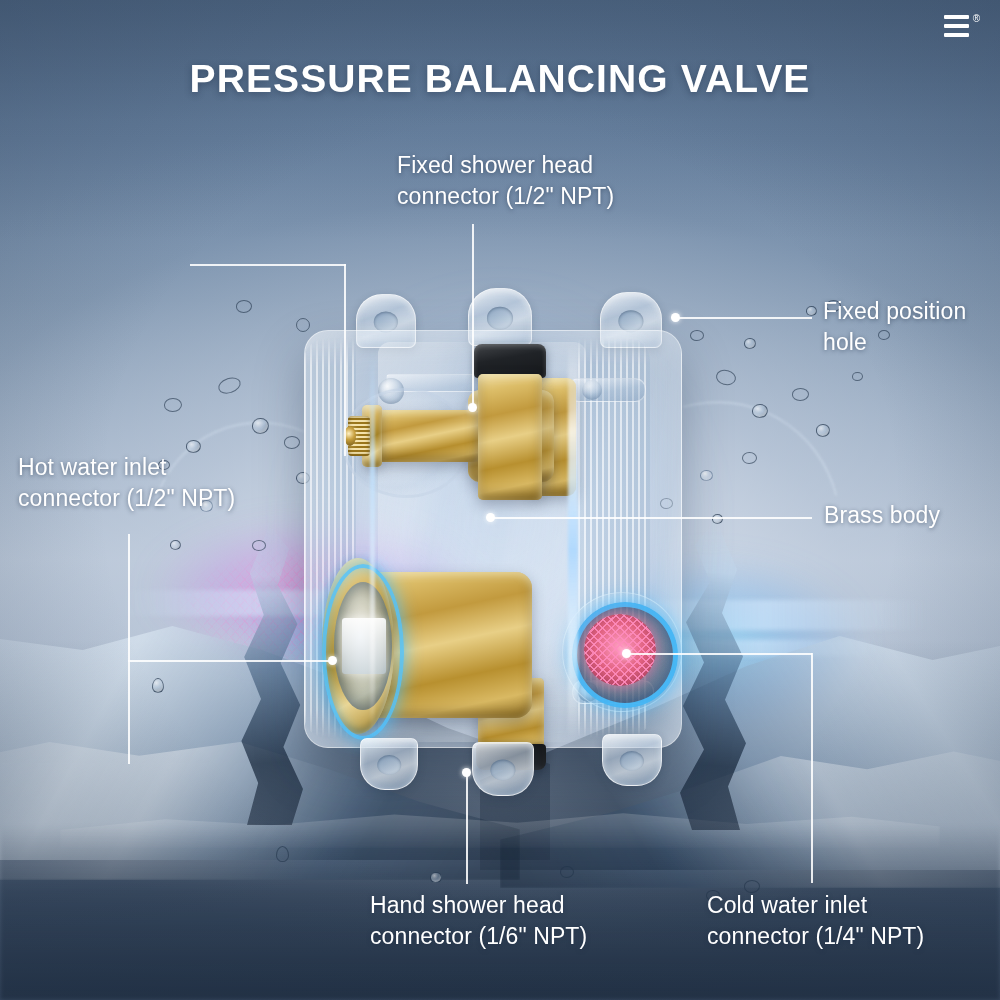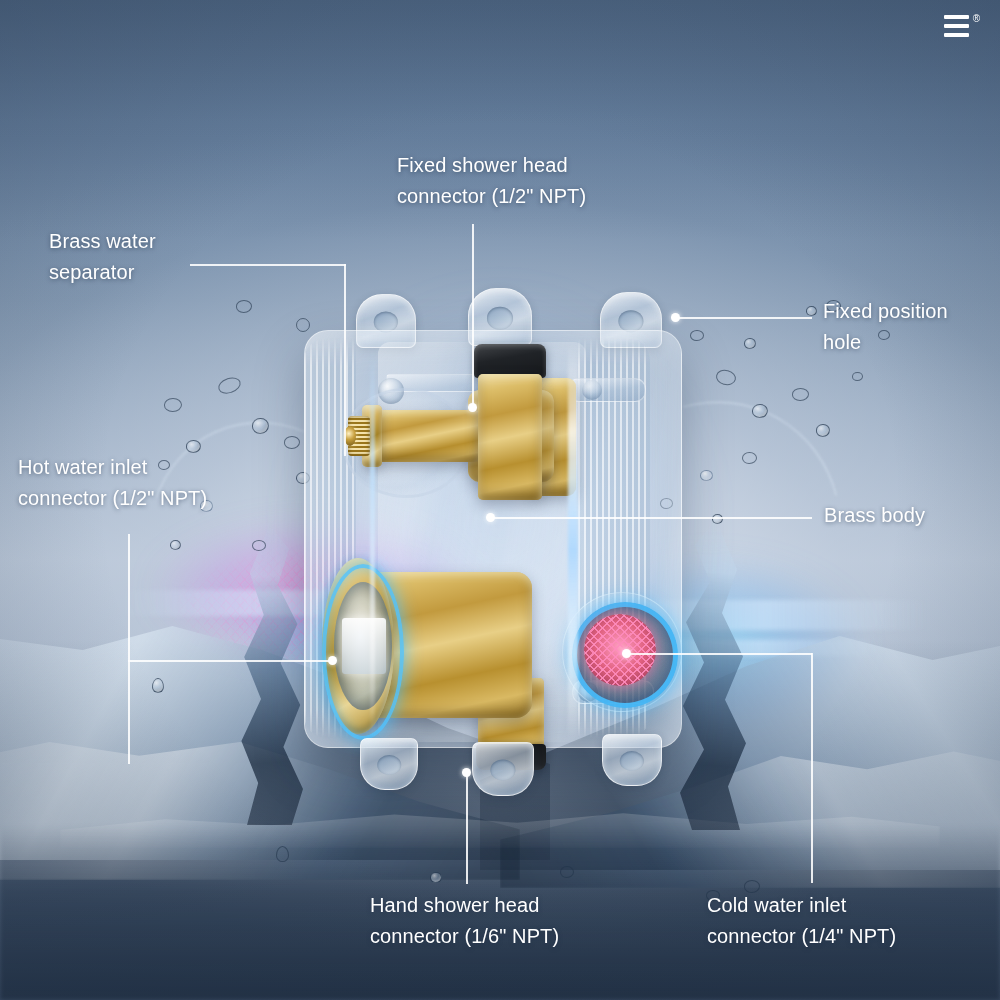--- a/index.html
+++ b/index.html
@@ -304,21 +304,21 @@
     box-shadow:inset 0 -2px 5px rgba(60,88,122,0.45);
   }
   .bar{
     border-radius:4px;
     background:linear-gradient(170deg, rgba(250,252,255,0.62), rgba(168,190,214,0.42) 55%, rgba(120,150,184,0.34));
     border:1px solid rgba(255,255,255,0.42);
   }
 
   
   .lbl{
-    position:absolute;color:#fff;font-size:20px;line-height:31px;
+    position:absolute;color:#fff;font-size:23px;line-height:31px;
     letter-spacing:.1px;white-space:pre-line;
     text-shadow:0 1px 4px rgba(30,46,70,0.55);
   }
   .lead{position:absolute;background:rgba(255,255,255,0.88);}
   .lead.h{height:1.5px;}
   .lead.v{width:1.5px;}
   .dot{
     position:absolute;width:9px;height:9px;border-radius:50%;
     background:#fff;box-shadow:0 0 5px rgba(255,255,255,0.9);
   }
@@ -488,22 +488,20 @@
   <div class="lead v" style="left:466px;top:772px;height:112px;"></div>
   <div class="dot" style="left:462px;top:768px;"></div>
 
   <div class="lead h" style="left:628px;top:653px;width:184px;"></div>
   <div class="lead v" style="left:811px;top:653px;height:230px;"></div>
   <div class="dot" style="left:622px;top:649px;"></div>
 
   <div class="lbl" style="left:397px;top:150px;width:270px;text-align:left;">Fixed shower head
 connector (1/2" NPT)</div>
 
-  <div class="lbl" style="left:49px;top:226px;width:220px;text-align:left;">Brass water
-separator</div>
 
   <div class="lbl" style="left:823px;top:296px;width:180px;text-align:left;">Fixed position
 hole</div>
 
   <div class="lbl" style="left:18px;top:452px;width:290px;text-align:left;">Hot water inlet
 connector (1/2" NPT)</div>
 
   <div class="lbl" style="left:824px;top:500px;width:180px;text-align:left;">Brass body</div>
 
 
@@ -515,14 +513,15 @@
 
   <div id="logo">
     <span class="emark">
       <i></i>
         <i></i>
         <i></i>
     </span>
     <span class="reg">®</span>
   </div>
 
+  <div id="title">PRESSURE BALANCING VALVE</div>
 
 </div>
 
 </body></html>

